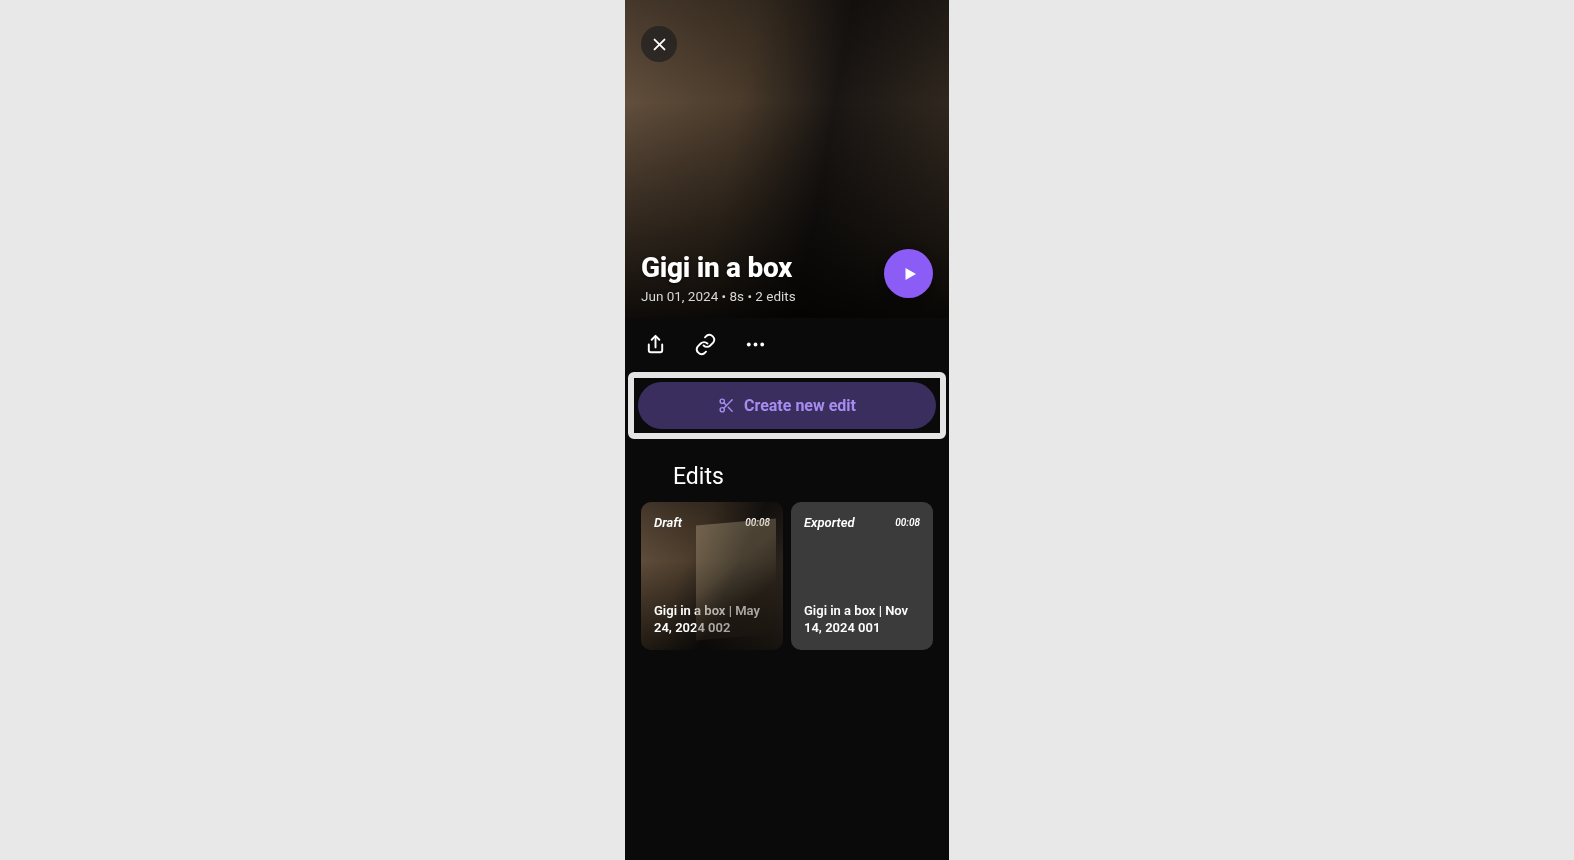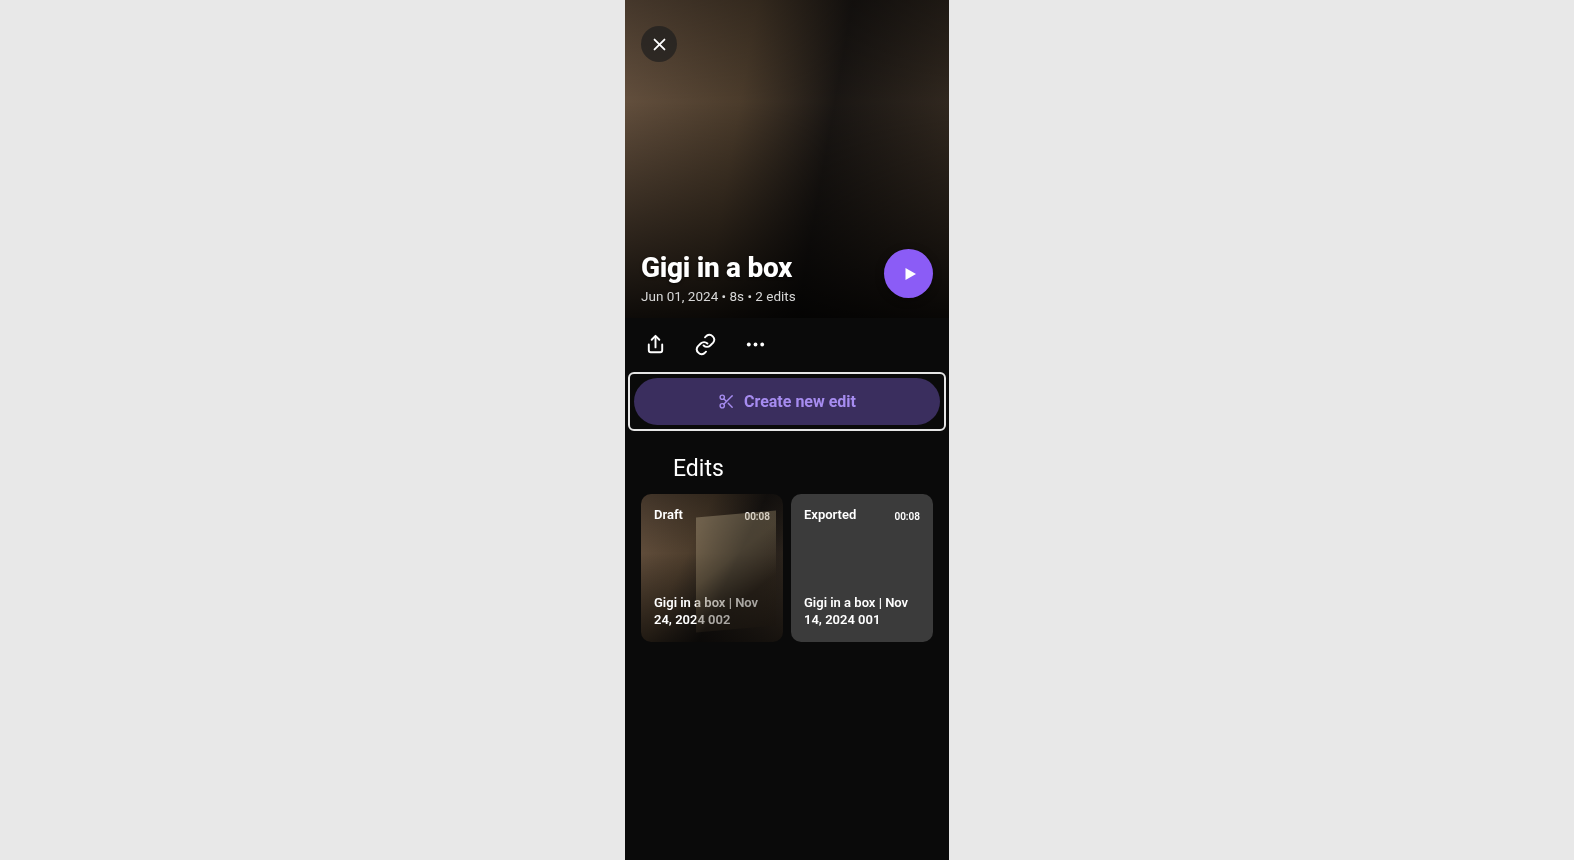--- a/index.html
+++ b/index.html
@@ -108,21 +108,21 @@
     display: flex;
     align-items: center;
     justify-content: center;
     cursor: pointer;
     color: #ffffff;
   }
   .icon-row .icon-btn svg { width: 23px; height: 23px; }
   .create-wrap {
     margin: 2px 3px;
     padding: 4px;
-    border: 2px solid #e5e5e5;
+    border: 6px solid #e5e5e5;
     border-radius: 6px;
   }
   .create-btn {
     width: 100%;
     height: 47px;
     border-radius: 26px;
     background: #3a2e5e;
     display: flex;
     align-items: center;
     justify-content: center;
@@ -160,21 +160,21 @@
     padding: 13px;
   }
   .edit-card.draft-bg {
     background:
       linear-gradient(to bottom, rgba(0,0,0,0.38) 0%, rgba(0,0,0,0) 40%, rgba(0,0,0,0.6) 100%),
       linear-gradient(115deg, #6a5542 0%, #4e3e2d 35%, #1b1714 60%, #3a2f24 100%);
   }
   .edit-card.exported-bg {
     background: #3b3b3b;
   }
-  .card-top { display: flex; justify-content: space-between; align-items: flex-end; }
+  .card-top { display: flex; justify-content: space-between; align-items: center; font-style: italic; }
   .card-status {
     color: #ffffff;
     font-size: 13px;
     font-weight: 600;
   }
   .card-duration {
     color: #ffffff;
     font-size: 10px;
     font-weight: 600;
   }
@@ -263,21 +263,21 @@
   </div>
 
   <div class="section-header">Edits</div>
 
   <div class="edit-grid">
     <div class="edit-card draft-bg">
       <div class="card-top">
         <span class="card-status">Draft</span>
         <span class="card-duration">00:08</span>
       </div>
-      <div class="card-title">Gigi in a box | Nov 24, 2024 002</div>
+      <div class="card-title">Gigi in a box | May 24, 2024 002</div>
     </div>
     <div class="edit-card exported-bg">
       <div class="card-top">
         <span class="card-status">Exported</span>
         <span class="card-duration">00:08</span>
       </div>
       <div class="card-title">Gigi in a box | Nov 14, 2024 001</div>
     </div>
   </div>
 

